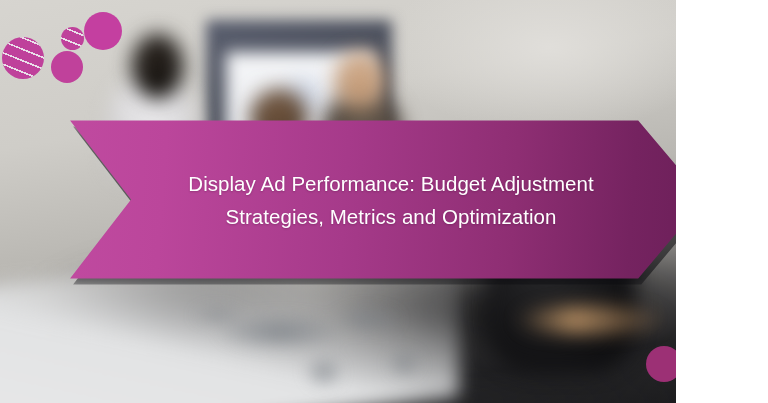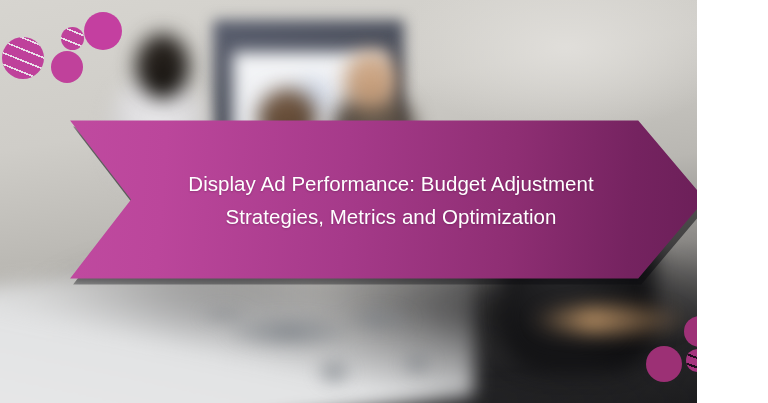--- a/index.html
+++ b/index.html
@@ -7,21 +7,20 @@
     margin: 0;
     padding: 0;
     background: #ffffff;
   }
   #stage {
     position: relative;
     width: 676px;
     height: 403px;
     overflow: hidden;
     font-family: "Liberation Sans", sans-serif;
-    padding-left: 21px;
   }
 
   
   .bg-layer {
     position: absolute;
     inset: 0;
     overflow: hidden;
   }
   .bg-base {
     position: absolute;

